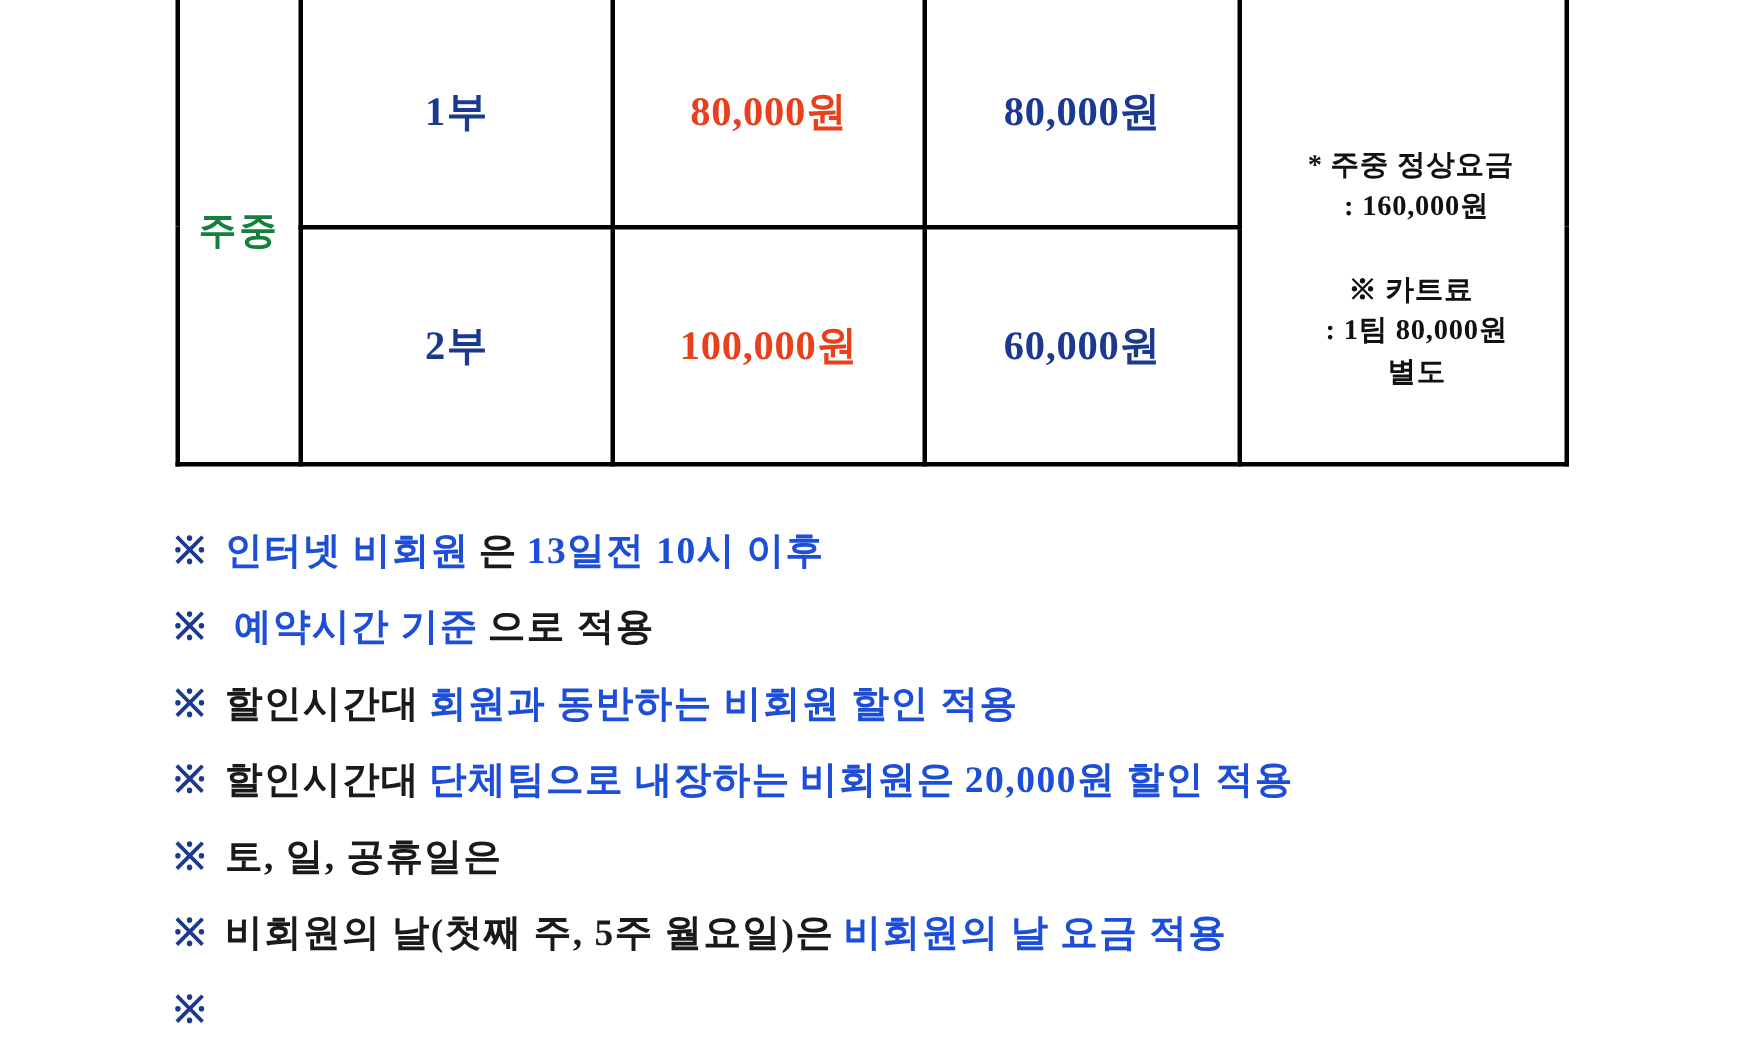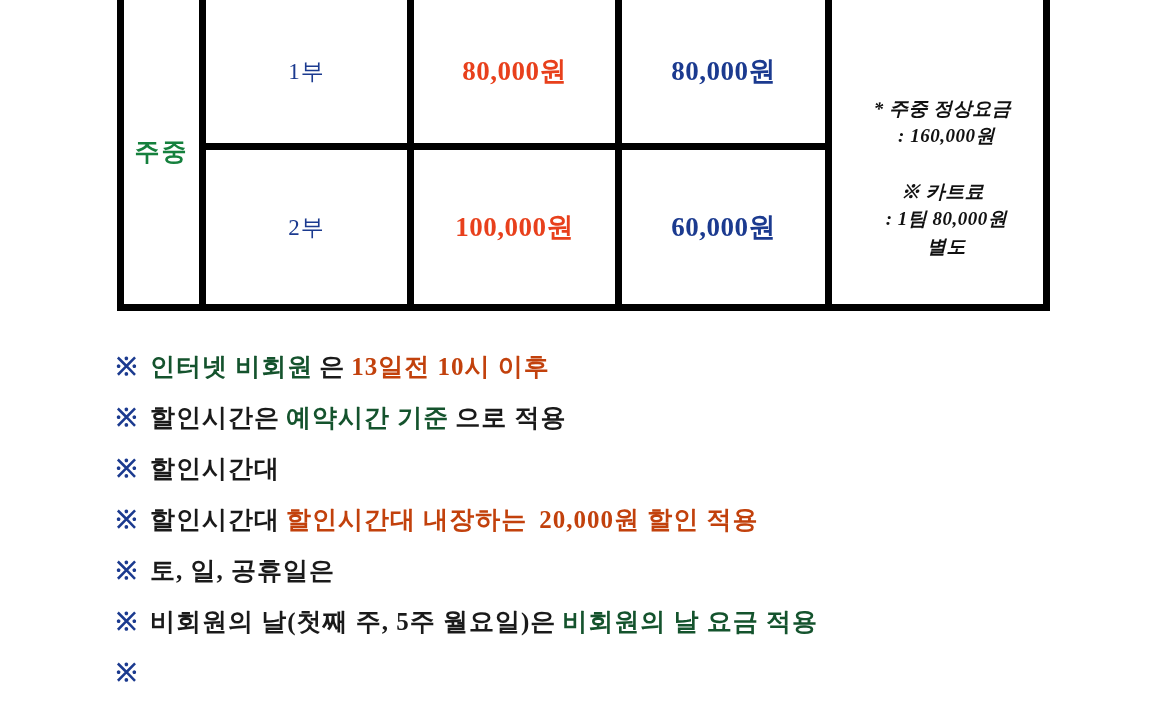--- a/index.html
+++ b/index.html
@@ -23,21 +23,21 @@
     width: 926px;
     height: 312px;
   }
   table.price-table {
     border-collapse: collapse;
     width: 926px;
     height: 312px;
     table-layout: fixed;
   }
   table.price-table td {
-    border: 7px solid #000000;
+    border: 3px solid #000000;
     text-align: center;
     vertical-align: middle;
     padding: 0;
   }
   
   table.price-table tr:first-child td {
     border-top: none;
   }
   .col-daytype { width: 82px; }
   .col-part    { width: 208px; }
@@ -45,43 +45,42 @@
   .col-price2  { width: 210px; }
   .col-note    { width: 218px; }
 
   .cell-daytype {
     font-size: 25px;
     font-weight: bold;
     color: #15803d;
     letter-spacing: 2px;
   }
   .cell-part {
-    font-size: 23px;
-    font-weight: normal;
+    font-size: 27px;
+    font-weight: bold;
     color: #1b3a8f;
     letter-spacing: 1px;
   }
   .cell-price-red {
     font-size: 27px;
     font-weight: bold;
     color: #e8401c;
     letter-spacing: 0.5px;
   }
   .cell-price-blue {
     font-size: 27px;
     font-weight: bold;
     color: #1b3a8f;
     letter-spacing: 0.5px;
   }
   .note-cell {
     text-align: left;
     vertical-align: top;
     padding: 0;
     position: relative;
-    font-style: italic;
   }
   .note-box {
     position: relative;
     padding: 52px 0 0 10px;
     color: #111111;
     font-size: 19px;
     font-weight: bold;
     line-height: 1.45;
     letter-spacing: 0.5px;
   }
@@ -102,22 +101,22 @@
     font-size: 25px;
     font-weight: bold;
     letter-spacing: 1px;
     margin-bottom: 16px;
     white-space: nowrap;
   }
   .note-row .mark {
     color: #1b3a8f;
     margin-right: 12px;
   }
-  .blue { color: #14532d; }
-  .red  { color: #c2410c; }
+  .blue { color: #1d4ed8; }
+  .red  { color: #1d4ed8; }
   .dark { color: #1a1a1a; }
 
   .sp { display: inline-block; width: 6px; }
 </style>
 </head>
 <body>
 
 <div class="table-wrap">
   <table class="price-table">
     <colgroup>
@@ -158,37 +157,38 @@
       <span class="mark">※</span>
       <span class="blue">인터넷 비회원</span>
       <span class="sp"></span>
       <span class="dark">은</span>
       <span class="sp"></span>
       <span class="red">13일전 10시 이후</span>
       <span class="sp"></span>
     </div>
     <div class="note-row">
       <span class="mark">※</span>
-      <span class="dark">할인시간은</span>
       <span class="sp"></span>
       <span class="blue">예약시간 기준</span>
       <span class="sp"></span>
       <span class="dark">으로 적용</span>
     </div>
     <div class="note-row">
       <span class="mark">※</span>
       <span class="dark">할인시간대</span>
       <span class="sp"></span>
+      <span class="blue">회원과 동반하는 비회원 할인 적용</span>
     </div>
     <div class="note-row">
       <span class="mark">※</span>
       <span class="dark">할인시간대</span>
       <span class="sp"></span>
-      <span class="red">할인시간대 내장하는</span>
-      <span class="sp"></span>
+      <span class="red">단체팀으로 내장하는</span>
+      <span class="sp"></span>
+      <span class="blue">비회원은</span>
       <span class="sp"></span>
       <span class="red">20,000원 할인 적용</span>
     </div>
     <div class="note-row">
       <span class="mark">※</span>
       <span class="dark">토, 일, 공휴일은</span>
       <span class="sp"></span>
     </div>
     <div class="note-row">
       <span class="mark">※</span>

